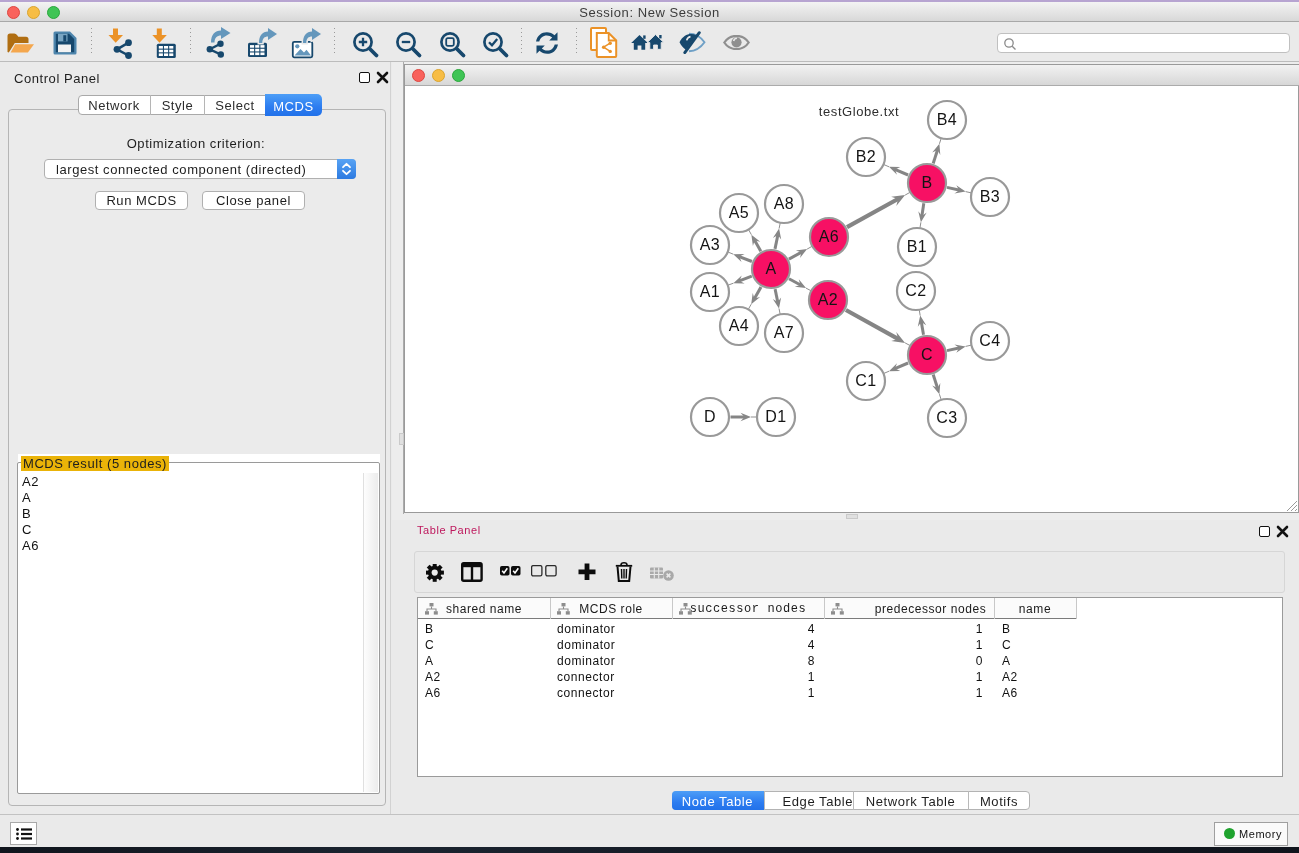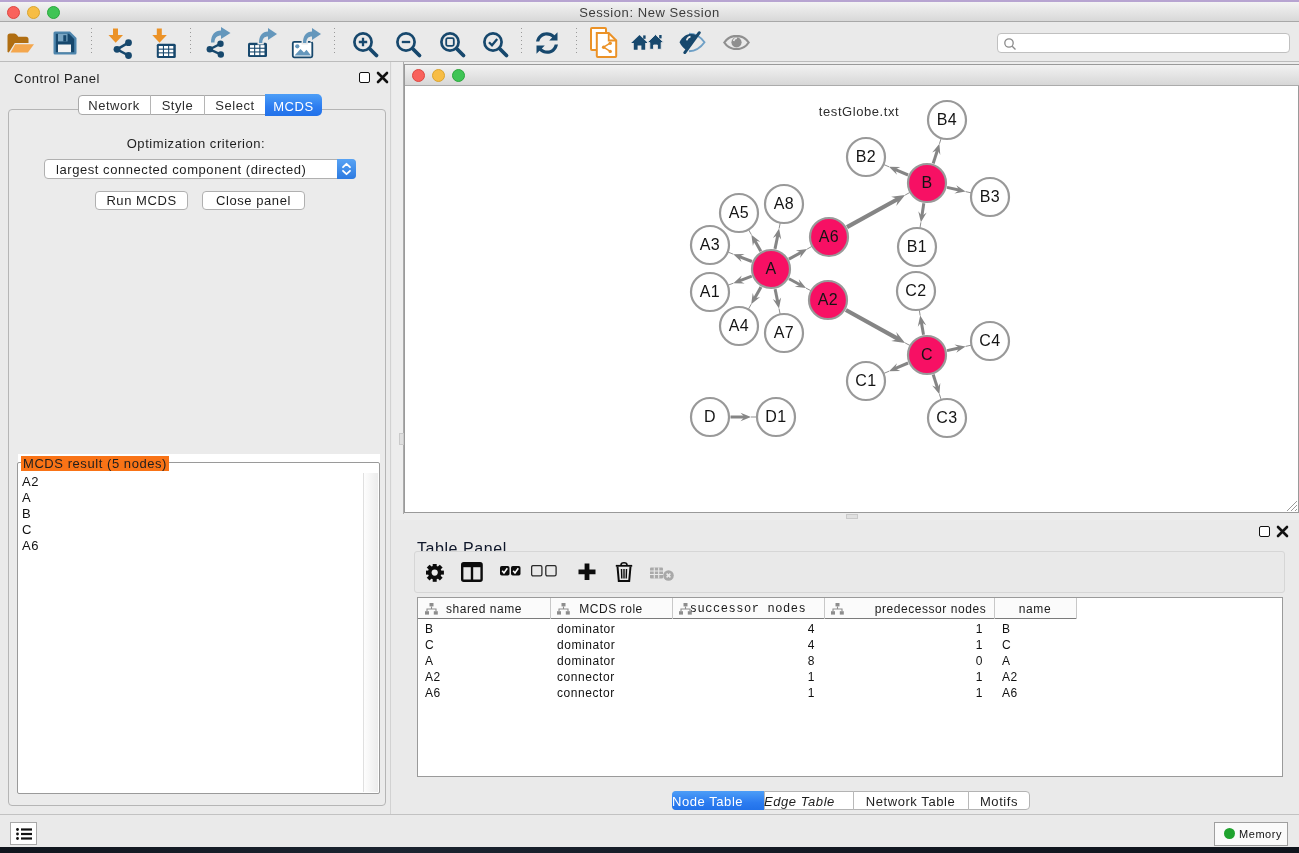--- a/index.html
+++ b/index.html
@@ -185,21 +185,21 @@
  <path d="M3 5.2 L6.5 1.8 L10 5.2" fill="none" stroke="#fff" stroke-width="1.8" stroke-linecap="round" stroke-linejoin="round"></path>
  <path d="M3 8.8 L6.5 12.2 L10 8.8" fill="none" stroke="#fff" stroke-width="1.8" stroke-linecap="round" stroke-linejoin="round"></path>
 </svg>
 <div class="abs" style="left:56px;top:162px;font-size:13px;color:#1e1e1e;">largest connected component (directed)</div>
 
 <div class="abs" style="left:95px;top:191px;width:93px;height:19px;background:#fff;border:1px solid #b0b0b0;border-radius:4px;font-size:13px;color:#1e1e1e;text-align:center;line-height:17px;">Run MCDS</div>
 <div class="abs" style="left:202px;top:191px;width:103px;height:19px;background:#fff;border:1px solid #b0b0b0;border-radius:4px;font-size:13px;color:#1e1e1e;text-align:center;line-height:17px;">Close panel</div>
 
 <div class="abs" style="left:18px;top:454px;width:362px;height:339px;background:#fff;"></div>
 <div class="abs" style="left:17px;top:462px;width:363px;height:332px;border:1px solid #9a9a9a;border-radius:2px;"></div>
-<div class="abs" style="left:21px;top:456px;background:#f97316;padding:0 2px;font-size:13px;color:#1e1e1e;">MCDS result (5 nodes)</div>
+<div class="abs" style="left:21px;top:456px;background:#eab308;padding:0 2px;font-size:13px;color:#1e1e1e;">MCDS result (5 nodes)</div>
 
 <div class="abs" style="left:363px;top:473px;width:15px;height:319px;background:linear-gradient(90deg,#fdfdfd,#ececec);border-left:1px solid #e0e0e0;"></div>
 <div class="abs" style="left:22px;top:474px;font-size:13px;color:#111;line-height:16px;">A2<br>A<br>B<br>C<br>A6</div>
 
 <div class="abs" style="left:392px;top:62px;width:907px;height:458px;background:#ededed;"></div>
 <div class="abs" style="left:403px;top:62px;width:1px;height:452px;background:#ababab;"></div>
 
 <div class="abs" style="left:399px;top:433px;width:5px;height:12px;background:#e0e0e0;border:1px solid #cacaca;"></div>
 <div class="abs" style="left:404px;top:64px;width:895px;height:449px;border:1px solid #9a9a9a;background:#fff;"></div>
 <div class="abs" style="left:405px;top:65px;width:894px;height:21px;background:linear-gradient(#f2f2f2,#d7d7d7);border-bottom:1px solid #ababab;"></div>
@@ -310,21 +310,21 @@
 <text x="371" y="335" text-anchor="middle" font-size="16" fill="#141414">D1</text>
 </svg>
 
 <svg class="abs" style="left:1286px;top:500px;" width="12" height="12" viewBox="0 0 12 12">
  <path d="M11 1 L1 11 M11 5 L5 11 M11 9 L9 11" stroke="#9a9a9a" stroke-width="1"></path>
 </svg>
 
 <div class="abs" style="left:846px;top:514px;width:12px;height:5px;background:#e0e0e0;border:1px solid #cacaca;"></div>
 
 <div class="abs" style="left:392px;top:520px;width:907px;height:294px;background:#eaeaea;"></div>
-<div class="abs" style="left:417px;top:540px;font-size:16px;color:#0f172a;">Table Panel</div>
+<div class="abs" style="left:417px;top:524px;font-size:11px;color:#be185d;">Table Panel</div>
 <div class="abs" style="left:1259px;top:526px;width:11px;height:11px;border:1.5px solid #111;border-radius:2px;background:#fff;"></div>
 <svg class="abs" style="left:1276px;top:525px;" width="13" height="13" viewBox="0 0 13 13">
  <path d="M2 2 L11 11 M11 2 L2 11" stroke="#111" stroke-width="2.6" stroke-linecap="round"></path>
 </svg>
 
 <div class="abs" style="left:414px;top:551px;width:871px;height:42px;background:#e9e9e9;border:1px solid #d6d6d6;border-radius:3px;"></div>
 <svg class="abs" style="left:426px;top:564px;" width="18" height="18" viewBox="0 0 18 18">
  <g transform="translate(8.7,8.6)" fill="#0c0c0c">
       <rect x="-2" y="-9.2" width="4" height="4.5" transform="rotate(0)"></rect>
       <rect x="-2" y="-9.2" width="4" height="4.5" transform="rotate(45)"></rect>
@@ -450,22 +450,22 @@
 <div class="abs" style="left:557px;top:686px;font-size:12px;color:#111;">connector</div>
 <div class="abs" style="left:700px;top:686px;width:115px;text-align:right;font-size:12px;color:#111;">1</div>
 <div class="abs" style="left:860px;top:686px;width:123px;text-align:right;font-size:12px;color:#111;">1</div>
 <div class="abs" style="left:1002px;top:686px;font-size:12px;color:#111;">A6</div>
 
 <div class="abs" style="left:672px;top:791px;width:358px;height:19px;background:#fff;border:1px solid #b3b3b3;border-radius:4px;"></div>
 <div class="abs" style="left:672px;top:791px;width:92px;height:19px;background:linear-gradient(#4d9ef7,#2c7cf0 60%,#2171e9);border-radius:4px 0 0 4px;"></div>
 <div class="abs" style="left:764px;top:791px;width:1px;height:19px;background:#b9b9b9;"></div>
 <div class="abs" style="left:853px;top:791px;width:1px;height:19px;background:#b9b9b9;"></div>
 <div class="abs" style="left:968px;top:791px;width:1px;height:19px;background:#b9b9b9;"></div>
-<div class="abs" style="left:672px;top:794px;width:81px;text-align:left;font-size:13px;color:#fff;">Node Table</div>
-<div class="abs" style="left:764px;top:794px;width:89px;text-align:left;font-size:13px;color:#1e1e1e;font-style:italic;">Edge Table</div>
+<div class="abs" style="left:672px;top:794px;width:81px;text-align:right;font-size:13px;color:#fff;">Node Table</div>
+<div class="abs" style="left:764px;top:794px;width:89px;text-align:right;font-size:13px;color:#1e1e1e;">Edge Table</div>
 <div class="abs" style="left:853px;top:794px;width:115px;text-align:center;font-size:13px;color:#1e1e1e;">Network Table</div>
 <div class="abs" style="left:968px;top:794px;width:62px;text-align:center;font-size:13px;color:#1e1e1e;">Motifs</div>
 
 <div class="abs" style="left:0;top:814px;width:1299px;height:33px;background:#eaeaea;border-top:1px solid #c2c2c2;"></div>
 <div class="abs" style="left:10px;top:822px;width:27px;height:23px;background:#fff;border:1px solid #a9a9a9;"></div>
 <svg class="abs" style="left:16px;top:828px;" width="16" height="12" viewBox="0 0 16 12">
  <circle cx="1.5" cy="1.5" r="1.4" fill="#111"></circle>
     <rect x="5" y="0.4" width="11" height="2.2" fill="#111"></rect>
  <circle cx="1.5" cy="6" r="1.4" fill="#111"></circle>
     <rect x="5" y="4.9" width="11" height="2.2" fill="#111"></rect>

